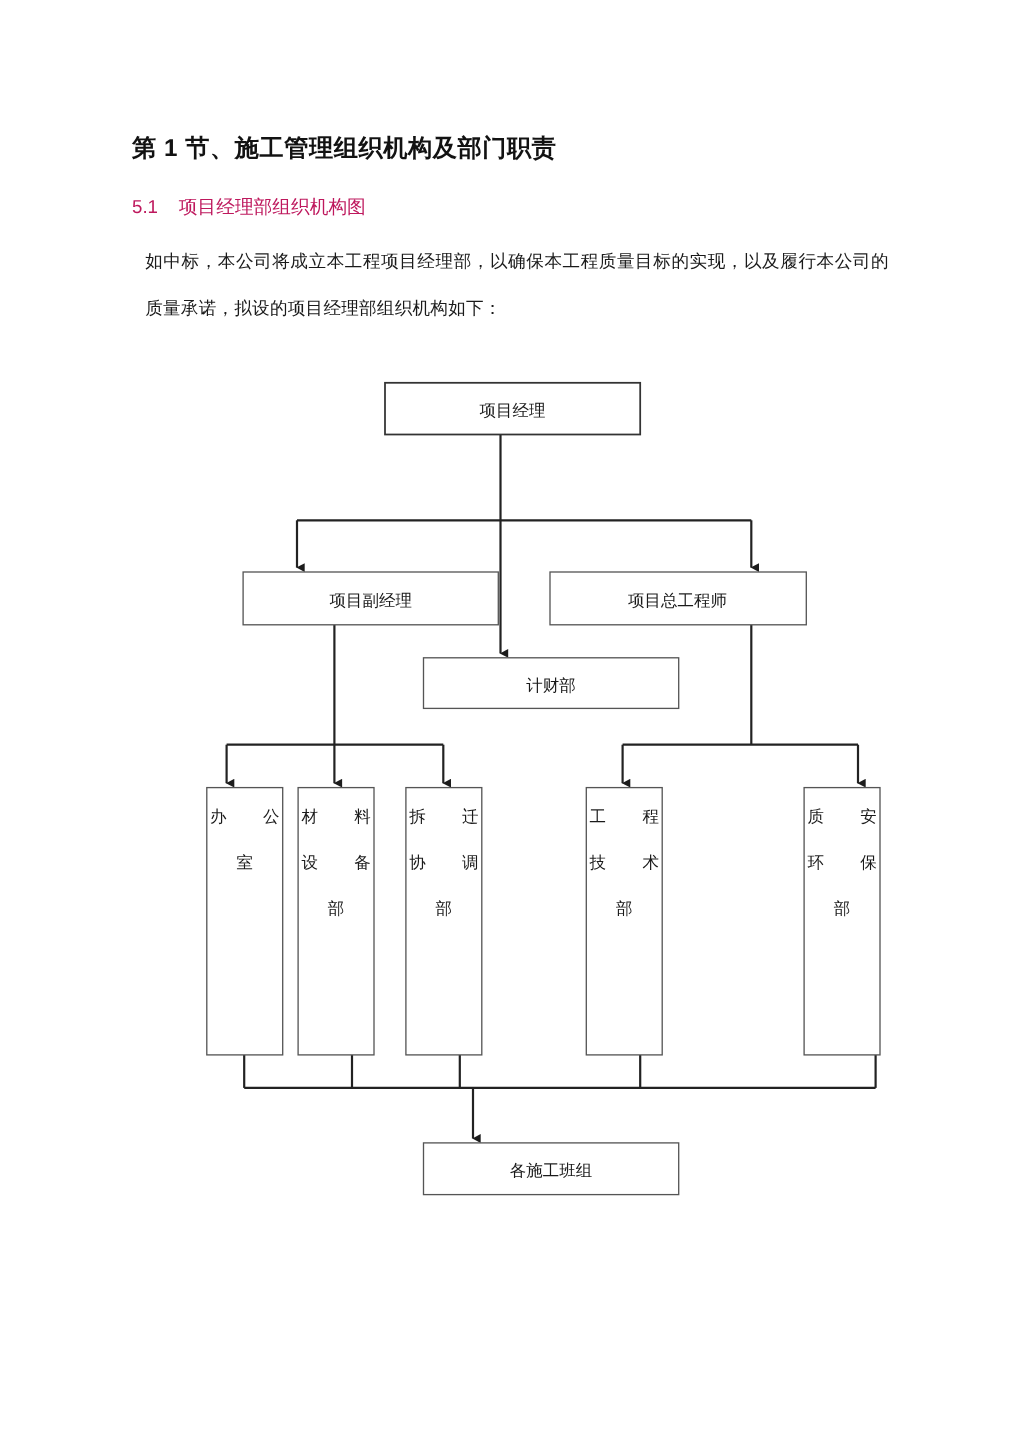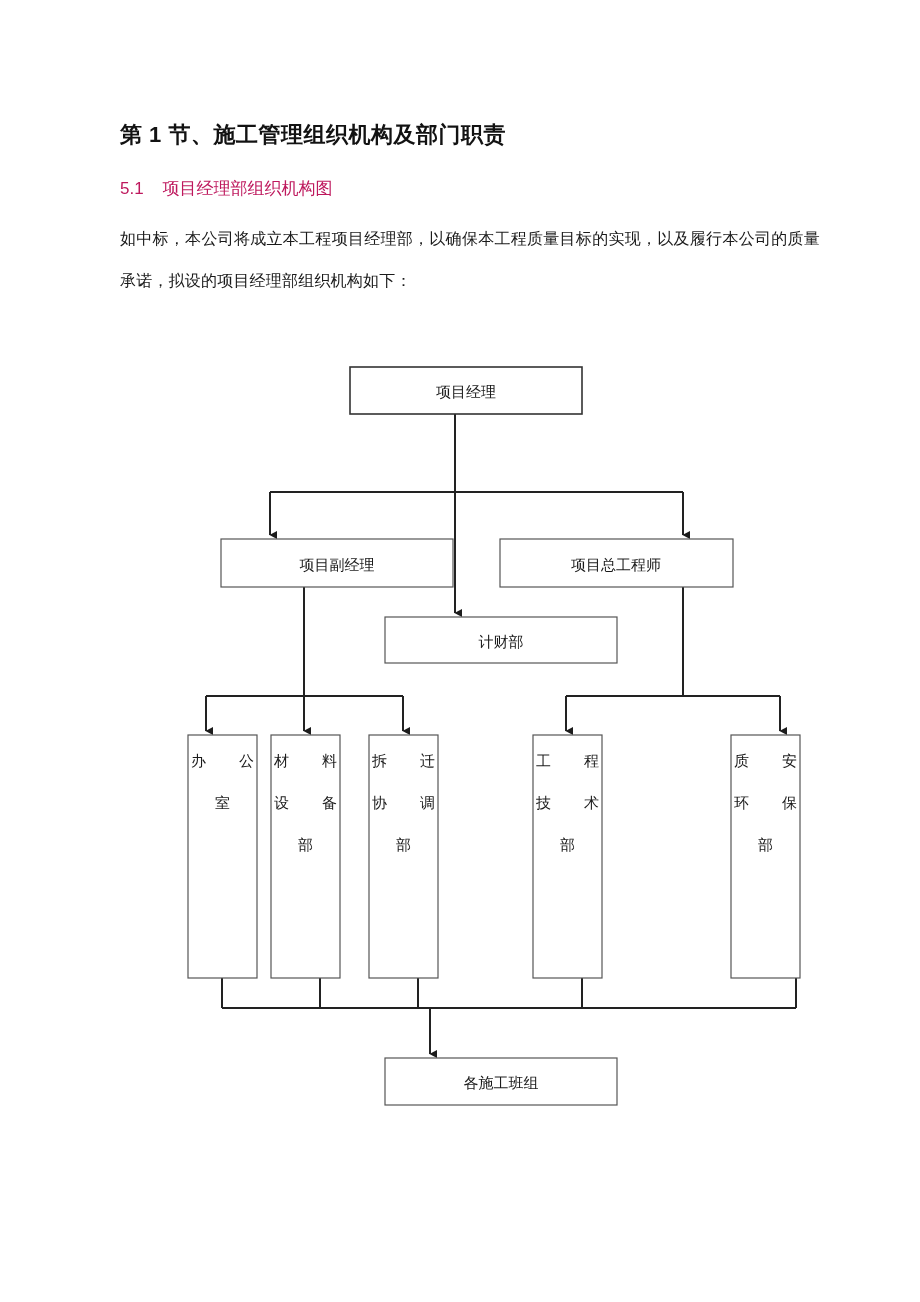--- a/index.html
+++ b/index.html
@@ -42,32 +42,32 @@
     margin: 0;
     padding: 0;
     line-height: 30px;
     margin-top: 22px;
     color: #be185d;
     white-space: pre;
   }
   p.body-text {
     font-size: 16px;
     line-height: 42px;
-    margin: 0;
+    margin: 12px;
     padding: 0;
     margin-top: 14px;
     text-align: justify;
     text-justify: inter-character;
     color: #1a1a1a;
     letter-spacing: 0.2px;
   }
   .chart-wrap {
     position: absolute;
     left: 0;
-    top: 349px;
+    top: 330px;
     width: 808px;
     height: 790px;
   }
   svg.orgchart {
     display: block;
     width: 920px;
     height: 790px;
   }
   .box-rect {
     fill: #ffffff;

